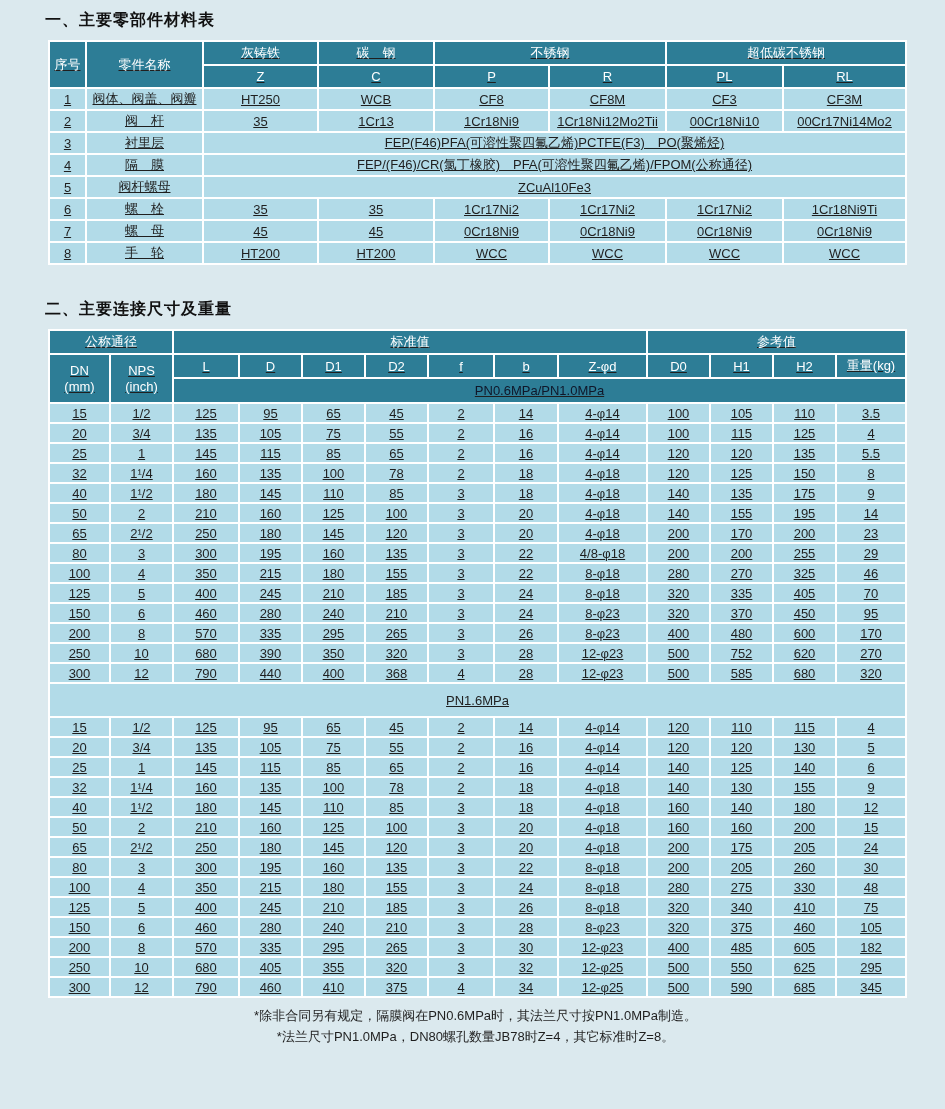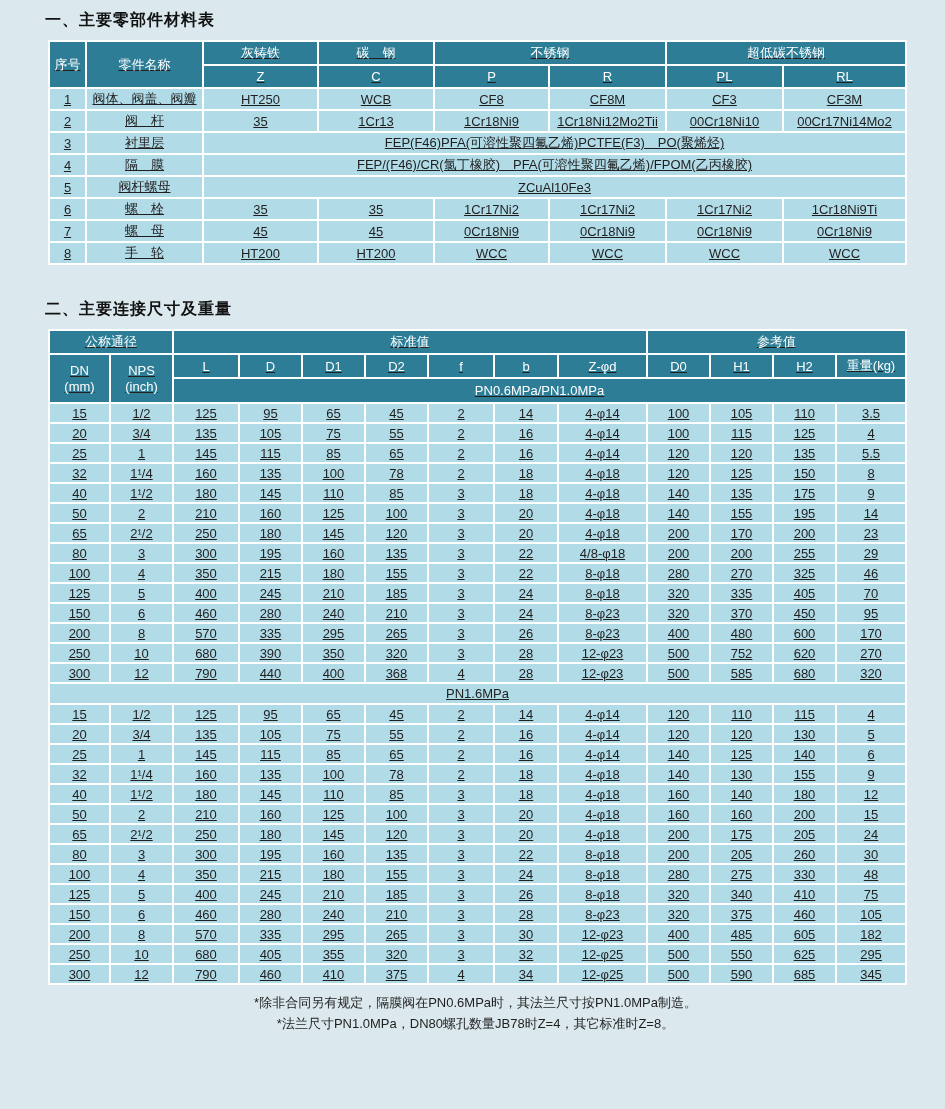--- a/index.html
+++ b/index.html
@@ -50,25 +50,25 @@
     padding: 2px 1px;
   }
   td{
     background: var(--row);
     color: var(--ink);
     height: 20px;
     padding: 1px 1px;
   }
   .band-teal{
     background: var(--teal);
-    color:#ffffff;
+    color:#0f172a;
     height: 25px;
   }
   .band-light td{
-    height: 21px;
+    height: 34px;
     margin-left: 24px;
   }
   .two-line div{ line-height: 16px; }
   .footnotes{
     margin: 7px 0 0 1px;
     font-size: 13px;
     line-height: 21px;
     color: var(--ink);
     text-align: center;
   }
@@ -131,21 +131,21 @@
           <td>00Cr17Ni14Mo2</td>
         </tr>
         <tr>
           <td>3</td>
           <td>衬里层</td>
           <td colspan="6">FEP(F46)PFA(可溶性聚四氟乙烯)PCTFE(F3)　PO(聚烯烃)</td>
         </tr>
         <tr>
           <td>4</td>
           <td>隔　膜</td>
-          <td colspan="6">FEP/(F46)/CR(氯丁橡胶)　PFA(可溶性聚四氟乙烯)/FPOM(乙丙橡胶)</td>
+          <td colspan="6">FEP/(F46)/CR(氯丁橡胶)　PFA(可溶性聚四氟乙烯)/FPOM(公称通径)</td>
         </tr>
         <tr>
           <td>5</td>
           <td>阀杆螺母</td>
           <td colspan="6">ZCuAl10Fe3</td>
         </tr>
         <tr>
           <td>6</td>
           <td>螺　栓</td>
           <td>35</td>

